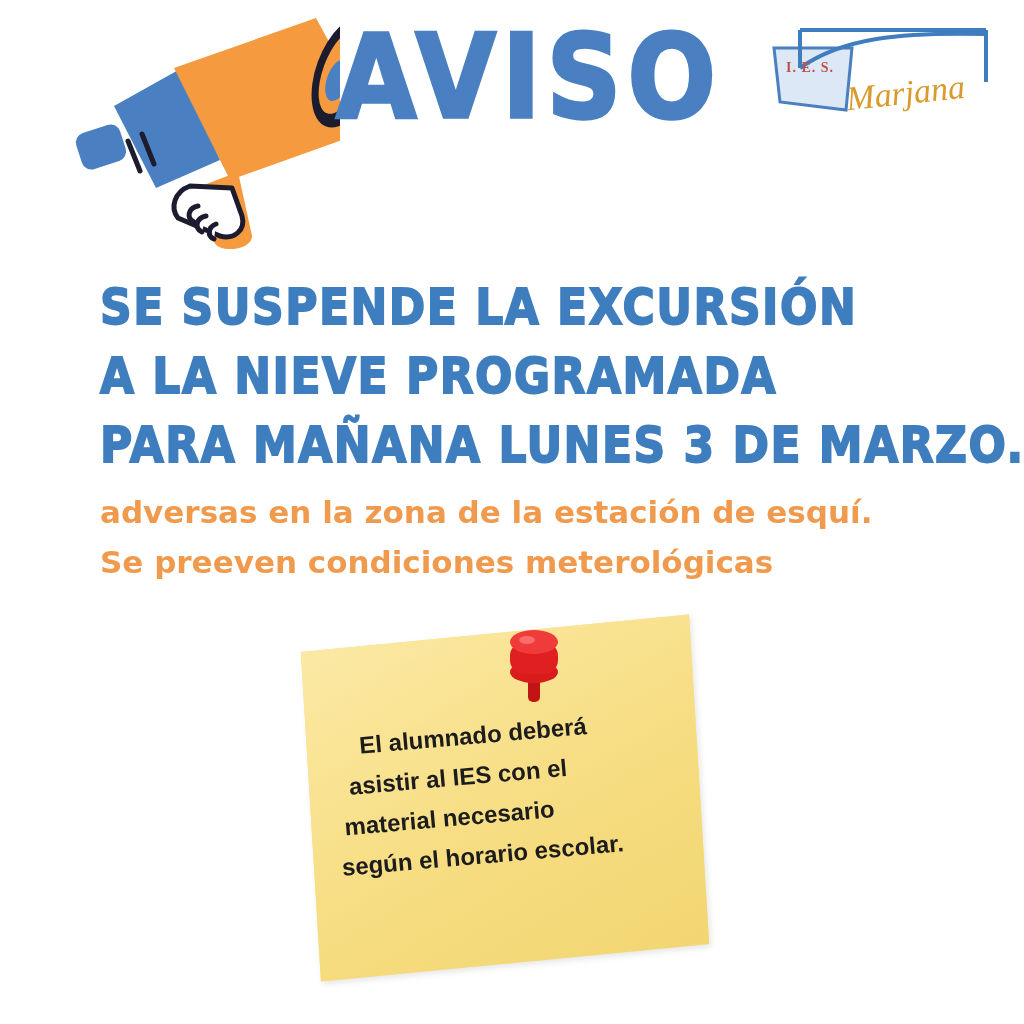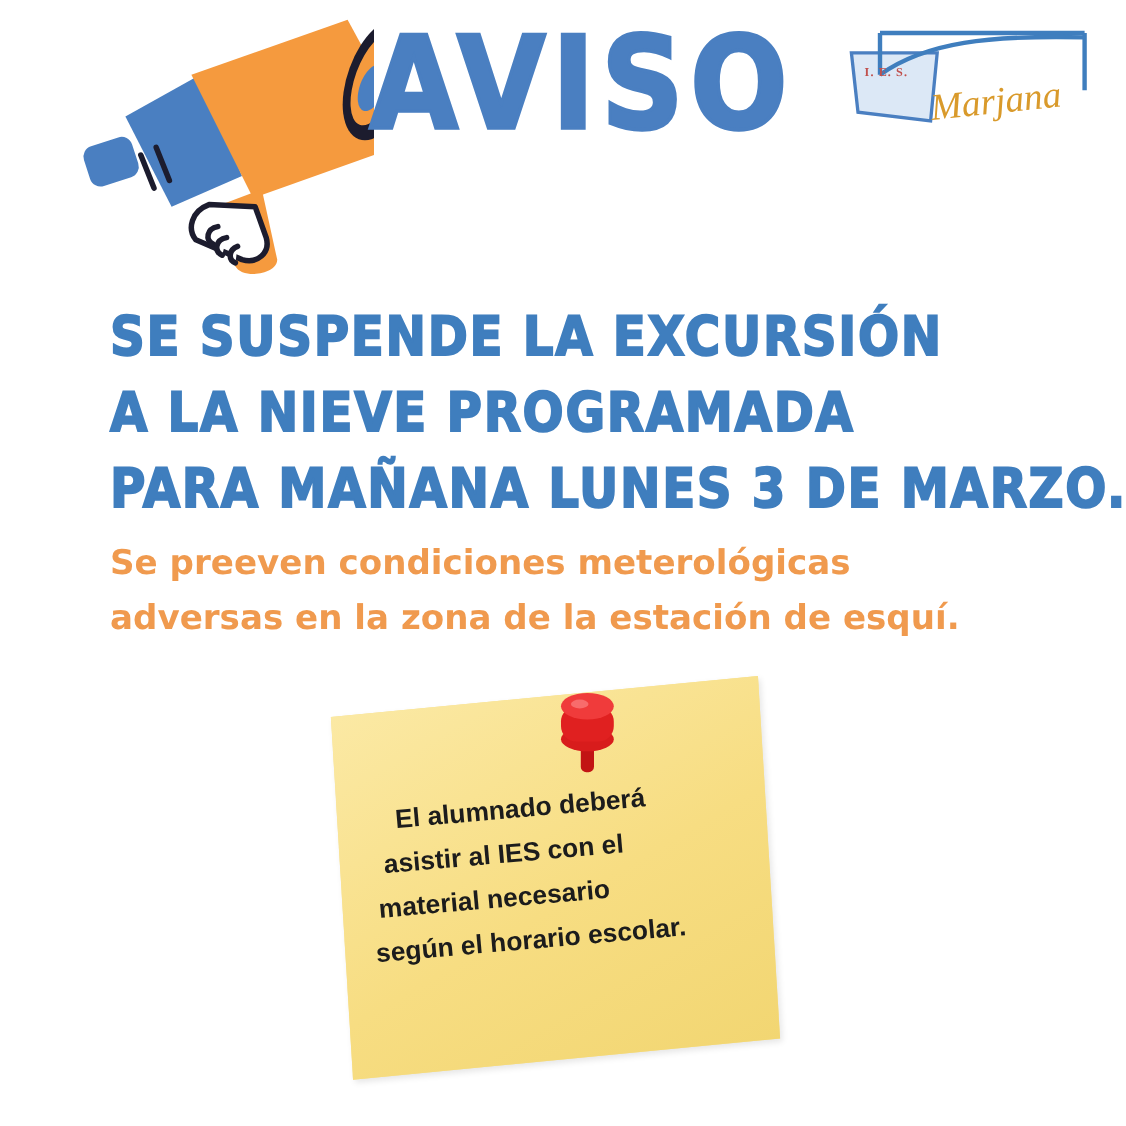--- a/index.html
+++ b/index.html
@@ -46,21 +46,21 @@
     position: absolute;
     left: 760px;
     top: 22px;
     width: 230px;
     height: 110px;
   }
   #logo-ies {
     position: absolute;
     left: 26px;
     top: 38px;
-    font-size: 11px;
+    font-size: 14px;
     font-weight: bold;
     color: #c0504d;
     letter-spacing: 1px;
     font-family: "Liberation Serif", serif;
   }
   #logo-marjana {
     position: absolute;
     left: 86px;
     top: 52px;
     font-size: 34px;
@@ -207,22 +207,22 @@
   <div id="logo-marjana">Marjana</div>
 </div>
 
 <div id="headline">
   <span class="hl">SE SUSPENDE LA EXCURSIÓN</span>
   <span class="hl">A LA NIEVE PROGRAMADA</span>
   <span class="hl">PARA MAÑANA LUNES 3 DE MARZO.</span>
 </div>
 
 <div id="subtext">
+  <span class="sl">adversas en la zona de la estación de esquí.</span>
   <span class="sl">Se preeven condiciones meterológicas</span>
-  <span class="sl">adversas en la zona de la estación de esquí.</span>
 </div>
 
 <div id="sticky-wrap">
   <div id="sticky-note">
     <div id="sticky-note-shade"></div>
   </div>
   <div id="sticky-text">
     <span class="nl">El alumnado deberá</span>
     <span class="nl">asistir al IES con  el</span>
     <span class="nl">material necesario</span>

